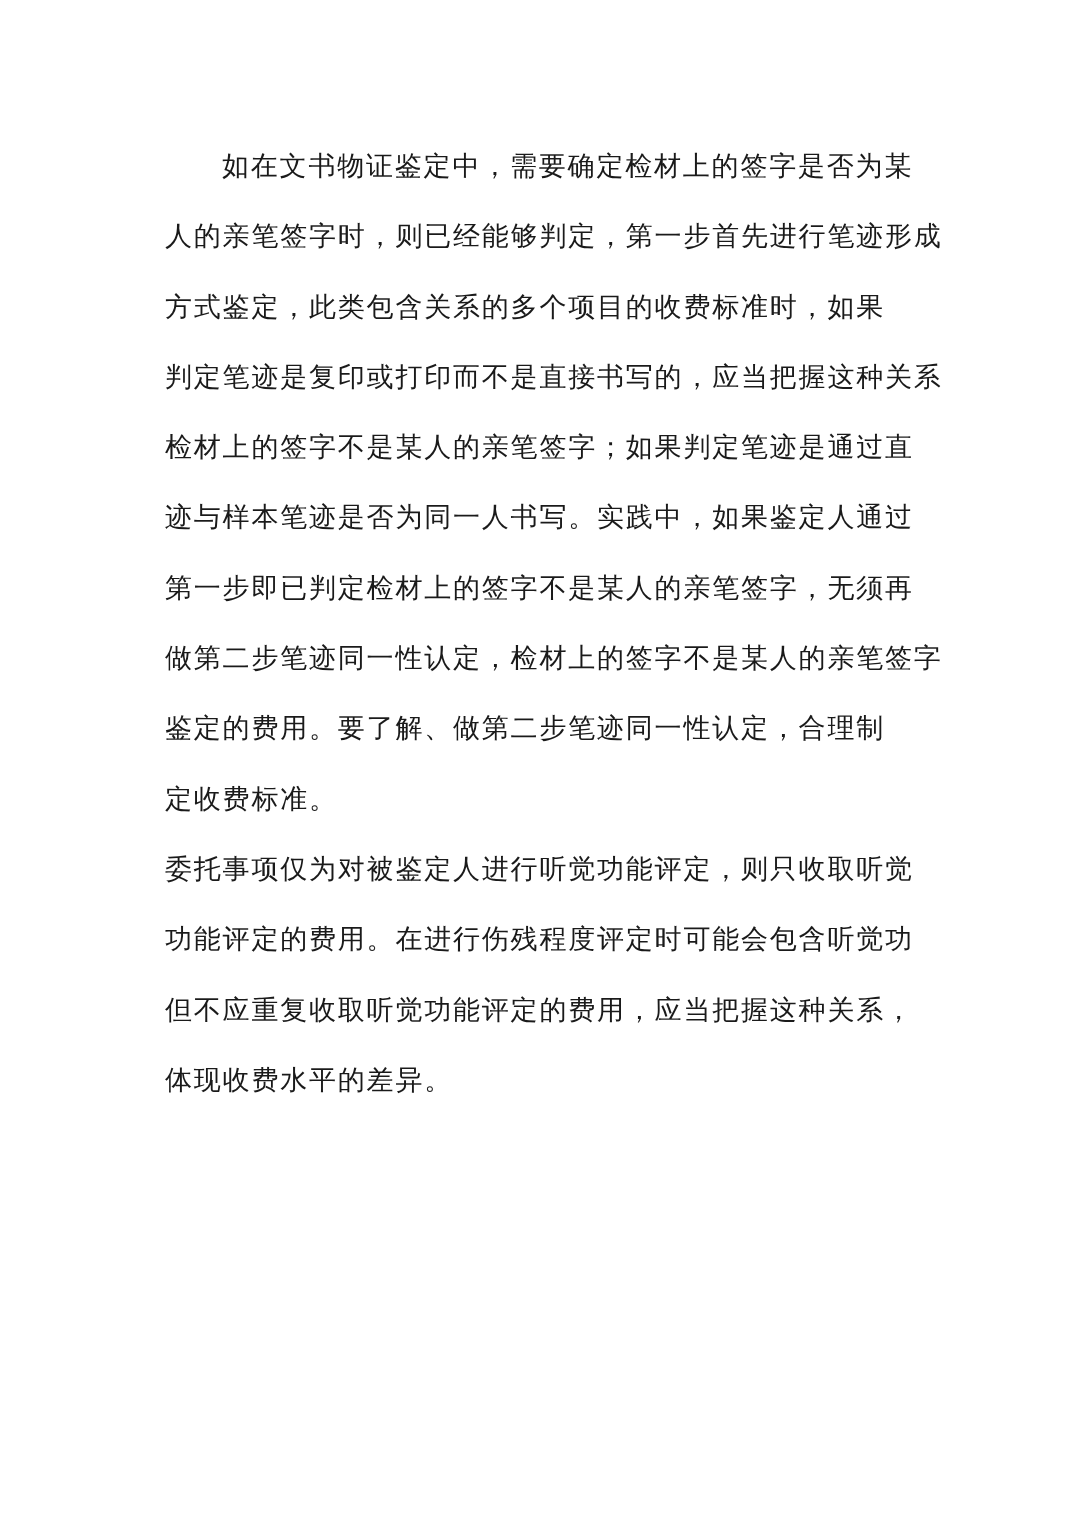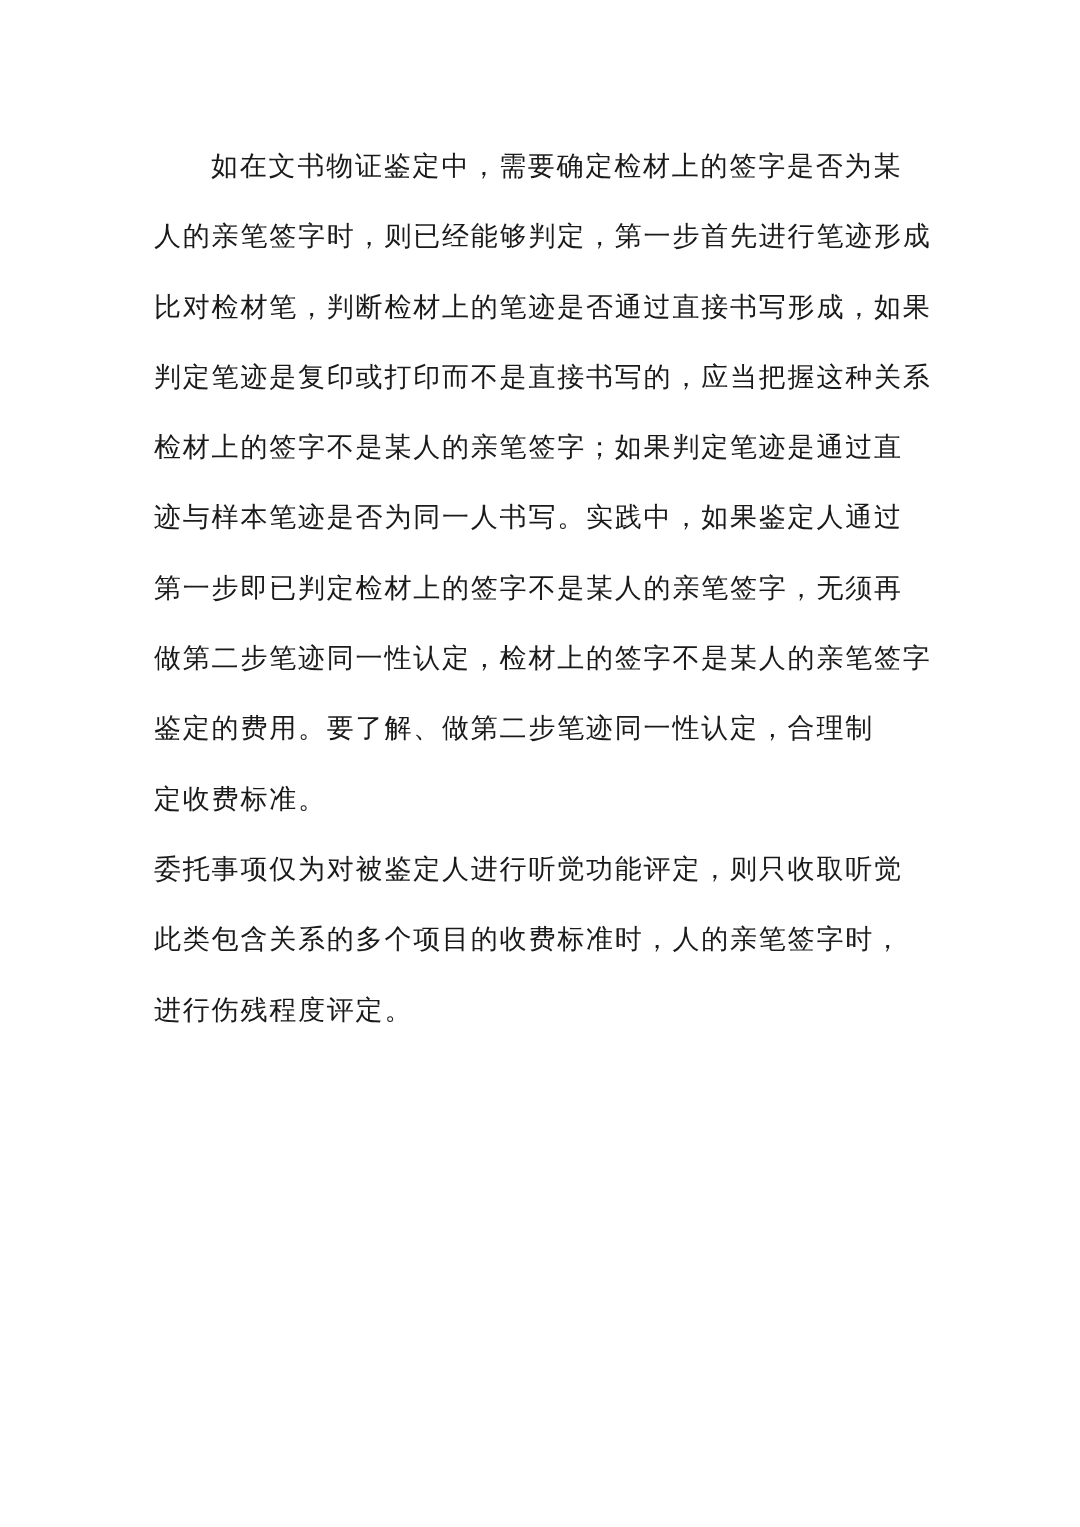--- a/index.html
+++ b/index.html
@@ -17,21 +17,21 @@
     }
     .page {
       position: absolute;
       left: 0; top: 0;
       width: 1080px;
       height: 1527px;
       background: #ffffff;
     }
     .text-block {
       position: absolute;
-      left: 154px;
+      left: 165px;
       top: 141px;
       width: 780px;
     }
     .line {
       height: 70.3px;
       line-height: 50px;
       font-size: 27px;
       letter-spacing: 1.8px;
       white-space: nowrap;
     }
@@ -41,30 +41,31 @@
   </style>
 </head>
 <body>
 
 <div class="page">
   <div class="text-block">
 
     <div class="paragraph">
       <div class="line indent">如在文书物证鉴定中，需要确定检材上的签字是否为某</div>
       <div class="line">人的亲笔签字时，则已经能够判定，第一步首先进行笔迹形成</div>
-      <div class="line">比对检材笔，判断检材上的笔迹是否通过直接书写形成，如果</div>
+      <div class="line">方式鉴定，此类包含关系的多个项目的收费标准时，如果</div>
       <div class="line">判定笔迹是复印或打印而不是直接书写的，应当把握这种关系</div>
       <div class="line">检材上的签字不是某人的亲笔签字；如果判定笔迹是通过直</div>
       <div class="line">迹与样本笔迹是否为同一人书写。实践中，如果鉴定人通过</div>
       <div class="line">第一步即已判定检材上的签字不是某人的亲笔签字，无须再</div>
       <div class="line">做第二步笔迹同一性认定，检材上的签字不是某人的亲笔签字</div>
       <div class="line">鉴定的费用。要了解、做第二步笔迹同一性认定，合理制</div>
       <div class="line">定收费标准。</div>
     </div>
 
     <div class="paragraph">
       <div class="line">委托事项仅为对被鉴定人进行听觉功能评定，则只收取听觉</div>
-      <div class="line">此类包含关系的多个项目的收费标准时，人的亲笔签字时，</div>
-      <div class="line">进行伤残程度评定。</div>
+      <div class="line">功能评定的费用。在进行伤残程度评定时可能会包含听觉功</div>
+      <div class="line">但不应重复收取听觉功能评定的费用，应当把握这种关系，</div>
+      <div class="line">体现收费水平的差异。</div>
     </div>
 
   </div>
 </div>
 
 </body></html>

